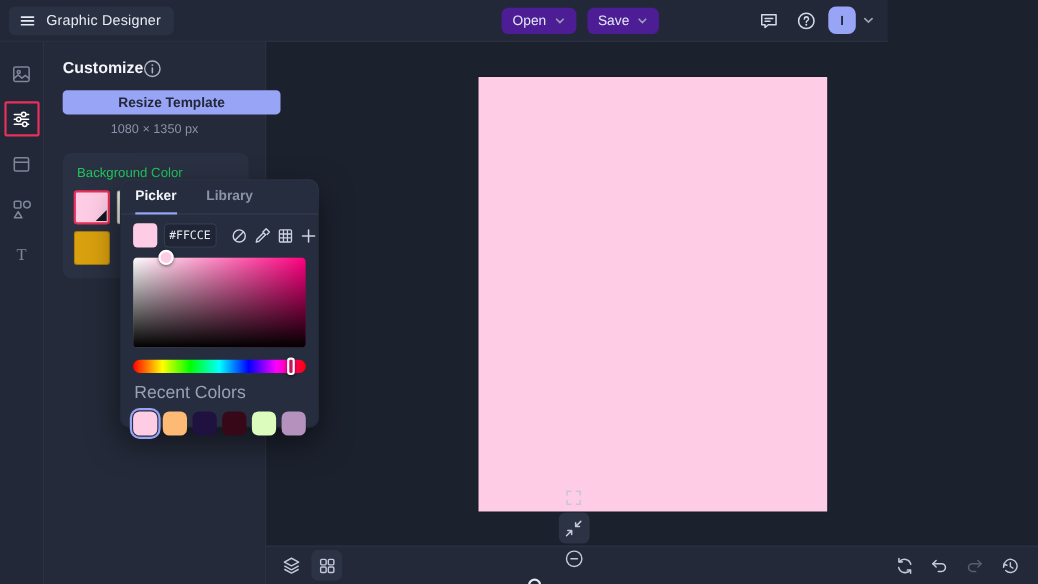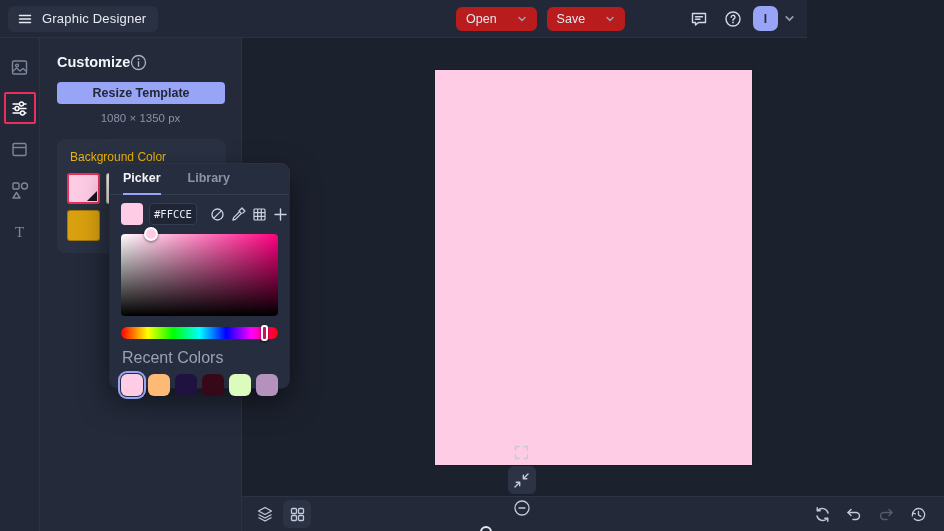--- a/index.html
+++ b/index.html
@@ -18,23 +18,23 @@
     display:flex; align-items:center; z-index:30;
   }
   .menu-box {
     margin-left:8px; height:26px; background:#2a3142; border-radius:6px;
     display:flex; align-items:center; gap:9px; padding:0 12px 0 9px;
     cursor:pointer; color:#e8ebf3;
   }
   .menu-box .title { font-size:13px; letter-spacing:.2px; }
   .tb-center { position:absolute; left:456px; top:0; height:38px; display:flex; align-items:center; gap:10px; }
   .tb-btn {
-    height:24px; background:#b91c1c; border:none; border-radius:6px;
+    height:24px; background:#4c1d95; border:none; border-radius:6px;
     color:#e4e8f2; font-size:12.5px; font-family:inherit;
-    display:flex; align-items:center; gap:20px; padding:0 10px; cursor:pointer;
+    display:flex; align-items:center; gap:7px; padding:0 10px; cursor:pointer;
   }
   .tb-right { margin-left:auto; display:flex; align-items:center; gap:6px; padding-right:12px; }
   .icon-btn {
     width:28px; height:28px; border:none; background:transparent; color:#d4d9e6;
     display:flex; align-items:center; justify-content:center; border-radius:6px; cursor:pointer;
   }
   .avatar {
     width:25px; height:25px; border-radius:7px; border:none;
     font-size:12px; font-weight:bold; color:#242a3a;
     display:flex; align-items:center; justify-content:center; cursor:pointer;
@@ -56,30 +56,30 @@
 
   
   .panel {
     position:absolute; top:38px; left:40px; width:202px; height:493px;
     background:#242a3a; border-right:1px solid #2b3242; z-index:10;
   }
   .panel-head { display:flex; align-items:center; justify-content:flex-start; padding:15px 17px 10px 17px; }
   .panel-title { font-size:14.5px; font-weight:bold; color:#f2f4f9; }
   .info-btn { background:none; border:none; color:#aab1c3; cursor:pointer; width:18px; height:18px; padding:0; }
   .resize-btn {
-    display:block; margin:1px 17px 0 17px; width:168px; height:22px;
+    display:block; margin:1px 17px 0 17px; width:198px; height:22px;
     border:none; border-radius:4px; color:#222838; font-size:12.5px; font-weight:bold;
     cursor:pointer; font-family:inherit;
   }
   .size-label { text-align:center; font-size:11.5px; color:#8a92a6; margin-top:8px; }
   .bg-card {
     margin:15px 16px 0 17px; width:169px; background:#2a3142; border-radius:8px;
     padding:11px 10px 12px 10px;
   }
-  .bg-card-label { font-size:12px; color:#eab308; margin-bottom:9px; padding-left:3px; }
+  .bg-card-label { font-size:12px; color:#22c55e; margin-bottom:9px; padding-left:3px; }
   .swatch-grid { display:flex; flex-wrap:wrap; gap:6px; }
   .bg-swatch {
     width:33px; height:31px; border-radius:3px; cursor:pointer; position:relative;
     border:1px solid rgba(0,0,0,.25);
   }
   .bg-swatch.selected { border:2px solid #e8305a; overflow:hidden; }
   .bg-swatch.selected::after {
     content:""; position:absolute; right:1px; bottom:1px; width:0; height:0;
     border-left:10px solid transparent; border-bottom:10px solid #14181f;
   }

